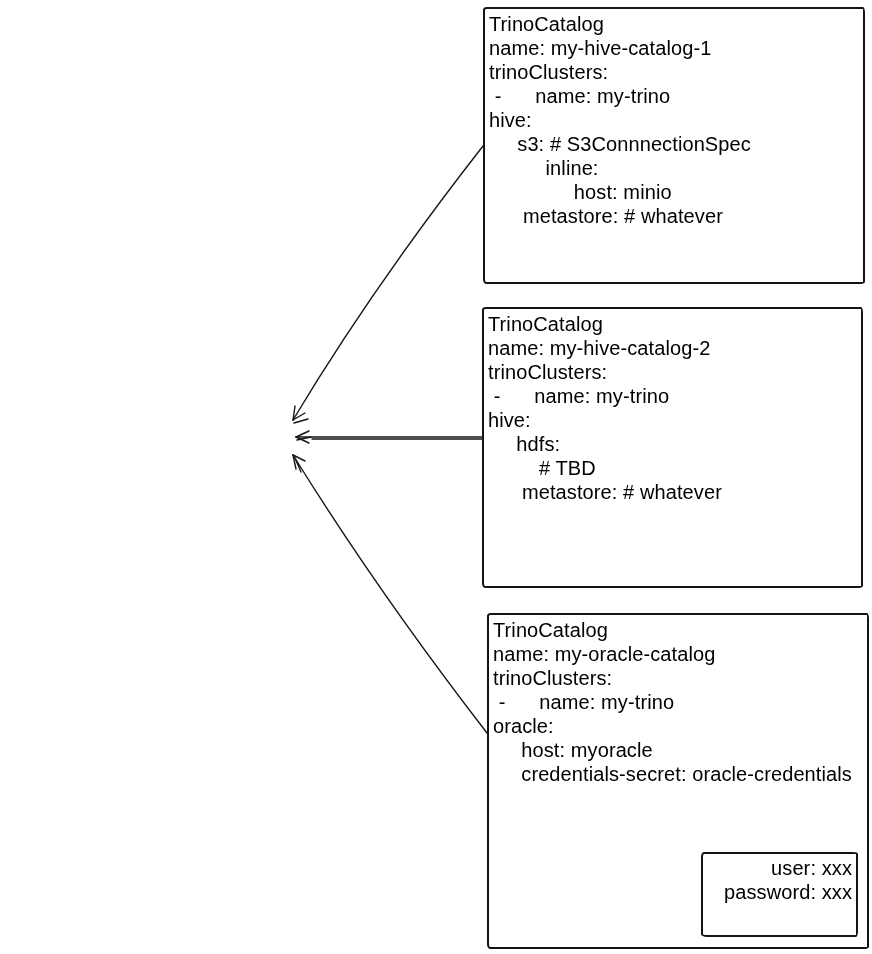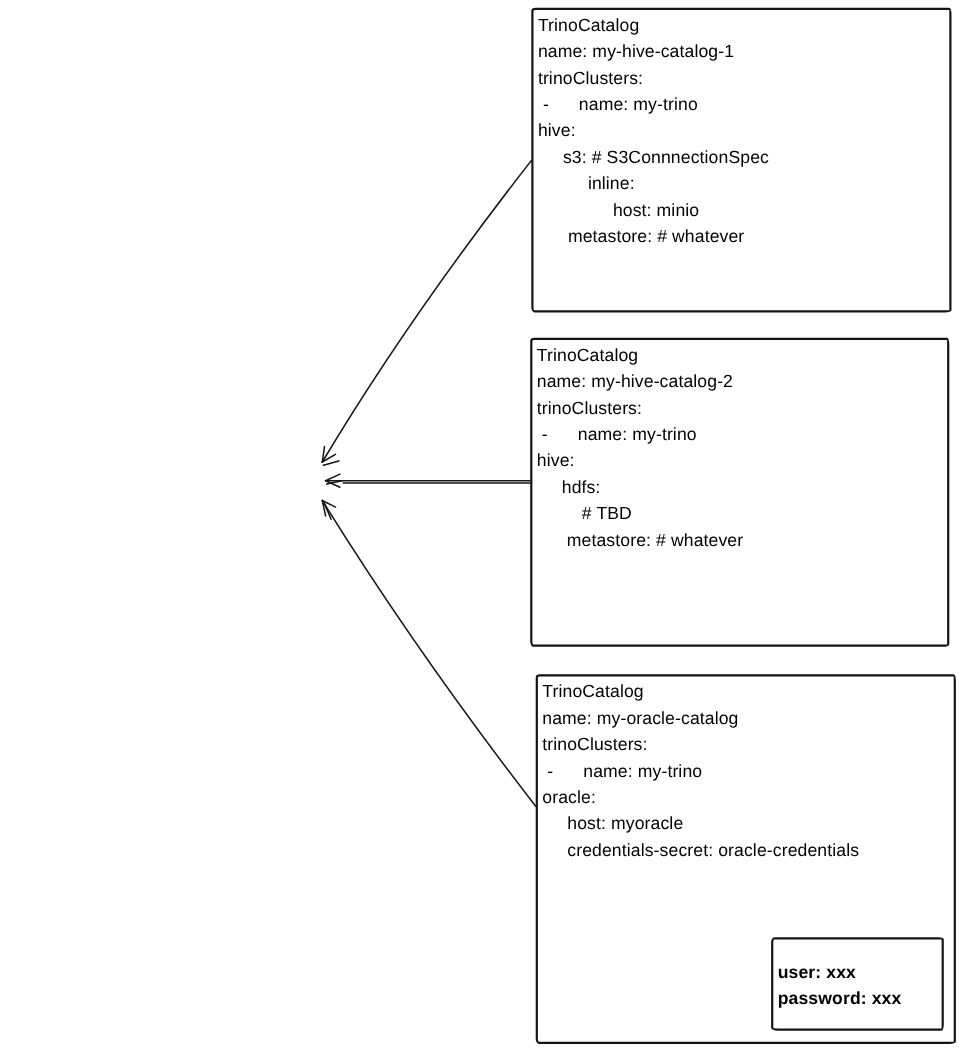--- a/index.html
+++ b/index.html
@@ -26,39 +26,38 @@
   }
   .node {
     position: absolute;
     background: #ffffff;
     border: 2px solid #141414;
     
     border-radius: 4px 2px 6px 3px / 3px 6px 2px 5px;
   }
   .node-text {
     white-space: pre;
-    font-size: 16px;
+    font-size: 20px;
     line-height: 24px;
     letter-spacing: 0.1px;
     color: #010101;
     padding: 3px 4px;
   }
   .node-cluster  { left: 2px;   top: 336px; width: 290px; height: 190px; }
   .node-catalog1 { left: 483px; top: 7px;   width: 382px; height: 277px; }
   .node-catalog2 { left: 482px; top: 307px; width: 381px; height: 281px; }
   .node-catalog3 { left: 487px; top: 613px; width: 382px; height: 336px; }
   .node-secret   {
     left: 701px; top: 852px; width: 157px; height: 85px;
     border-radius: 3px 5px 2px 6px / 5px 2px 6px 3px;
   }
   .node-secret .node-text {
-    text-align: left;
-    padding-top: 19px;
+    text-align: right;
+    padding-top: 2px;
     white-space: pre;
-    font-weight: bold;
   }
 </style>
 </head>
 <body>
 
 <div class="canvas">
 
   <svg class="connectors" viewBox="0 0 872 954" xmlns="http://www.w3.org/2000/svg">
 
     <g>

